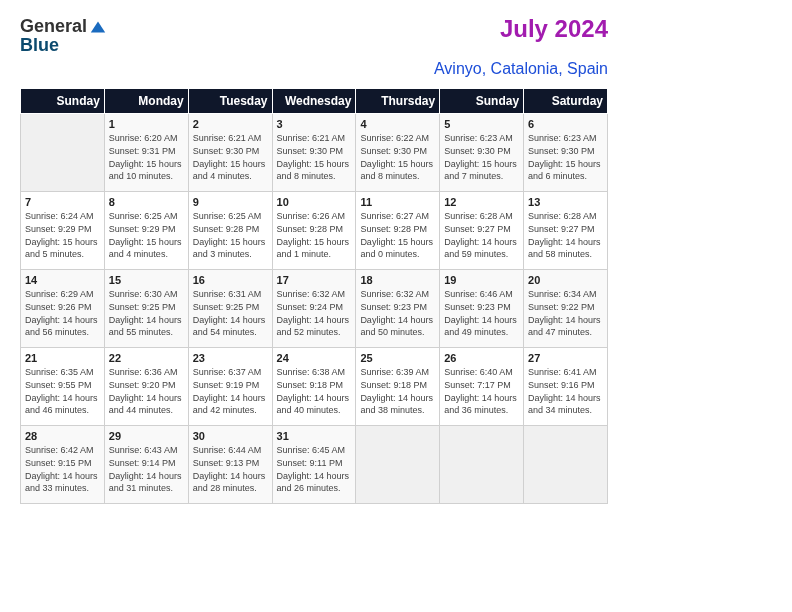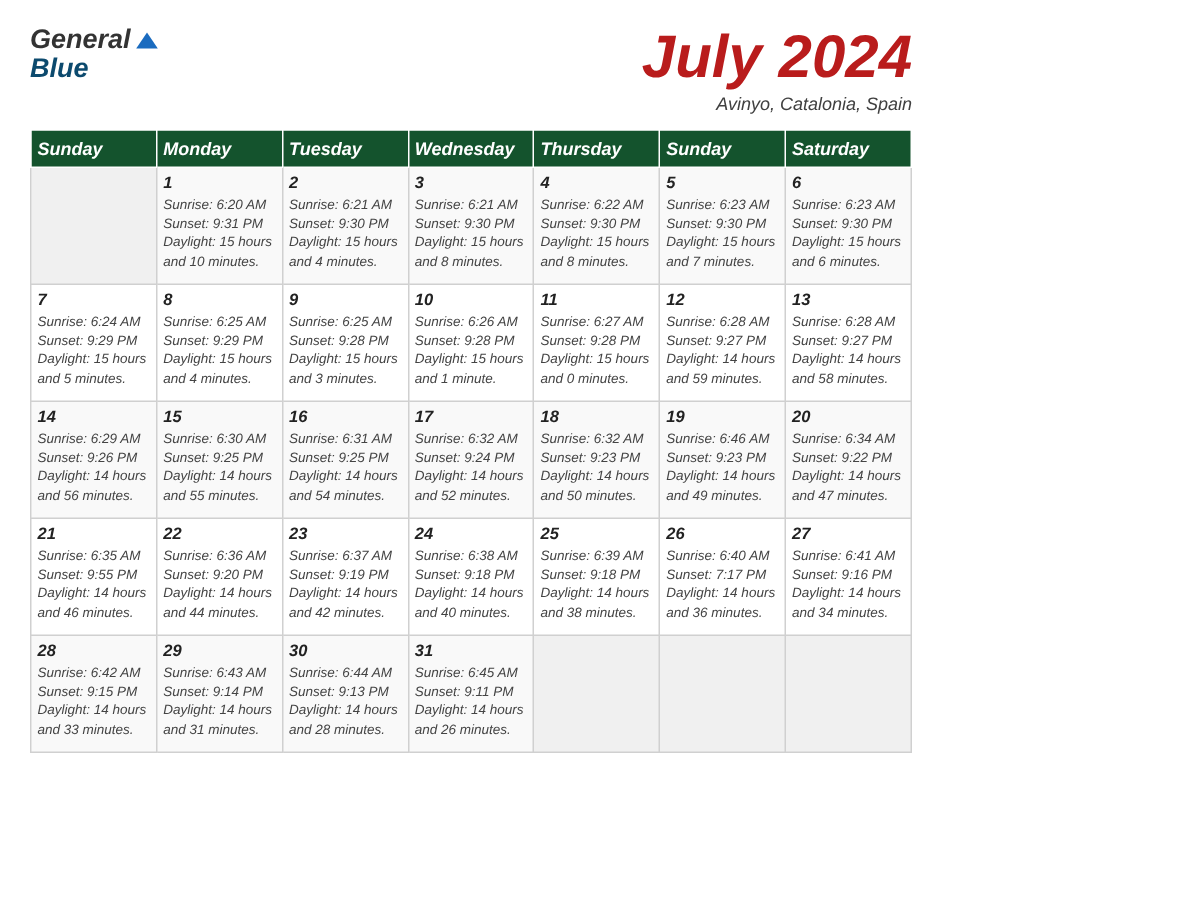--- a/index.html
+++ b/index.html
@@ -8,21 +8,20 @@
       background: #fff;
       width: 792px;
       height: 612px;
       overflow: hidden;
     }
     .page {
       width: 628px;
       min-height: 612px;
       padding: 16px 20px 10px 20px;
       background: #fff;
-      font-style: italic;
     }
     .header {
       display: flex;
       justify-content: space-between;
       align-items: flex-start;
       margin-bottom: 10px;
     }
     .logo {
       display: flex;
       flex-direction: column;
@@ -45,42 +44,42 @@
     }
     .logo-icon {
       width: 18px;
       height: 18px;
       margin-left: 2px;
     }
     .title-area {
       text-align: right;
     }
     .month-title {
-      font-size: 40px;
-      font-weight: bold;
-      color: #b91c1c;
+      font-size: 24px;
+      font-weight: bold;
+      color: #a21caf;
       line-height: 1.1;
     }
     .location {
-      font-size: 12px;
-      color: #404040;
-      margin-top: 2px;
+      font-size: 16px;
+      color: #1d4ed8;
+      margin-top: 18px;
     }
     .calendar {
       width: 100%;
       border-collapse: collapse;
       table-layout: fixed;
     }
     .calendar thead tr th {
-      background: #14532d;
+      background: #0f172a;
       color: #fff;
       font-size: 12px;
       font-weight: bold;
       padding: 5px 4px;
-      text-align: left;
+      text-align: right;
       border: 1px solid #fff;
     }
     .calendar tbody tr td {
       vertical-align: top;
       border: 1px solid #d0d0d0;
       padding: 4px 4px 4px 4px;
       font-size: 9.5px;
       color: #333;
       height: 78px;
       background: #fff;

